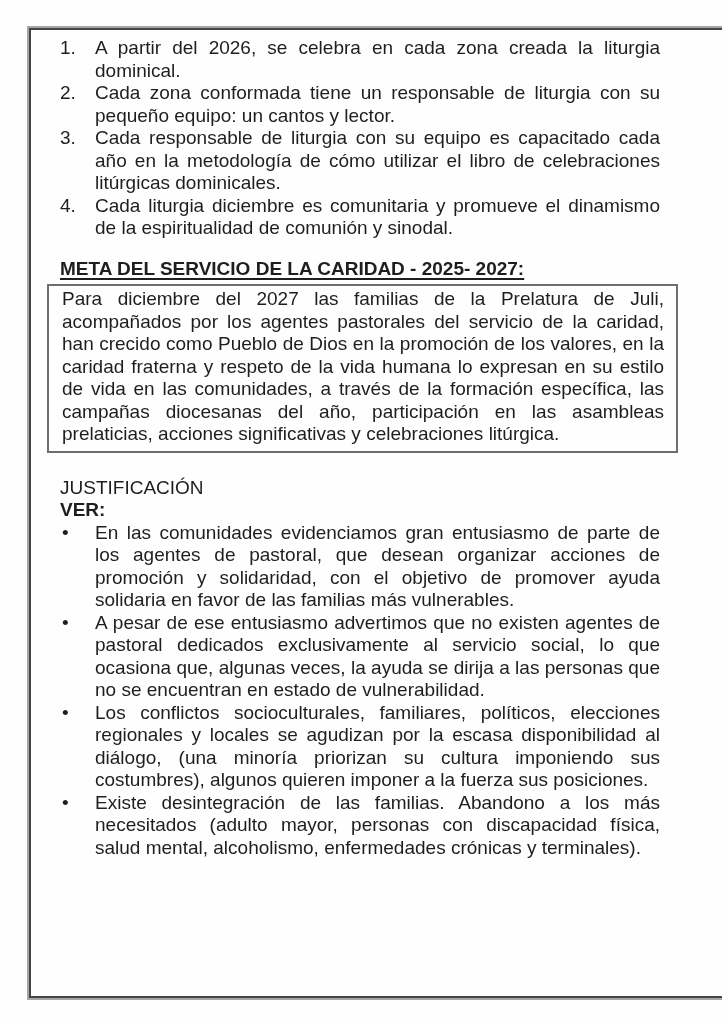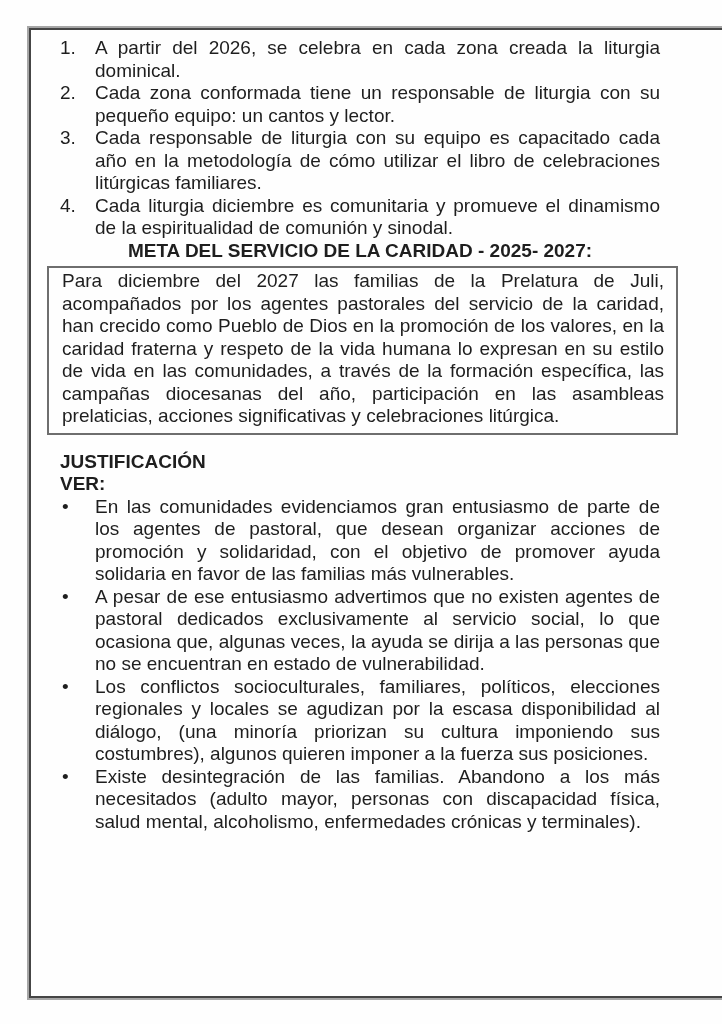--- a/index.html
+++ b/index.html
@@ -46,35 +46,36 @@
   }
   
   .section-title {
     margin-top: 22px;
     text-align: center;
     font-weight: bold;
     white-space: pre-wrap;
     font-size: 19.5px;
   }
   .meta-heading {
+    margin-top: 18px;
     font-weight: bold;
+    text-decoration: underline;
     text-underline-offset: 3px;
     text-decoration-thickness: 2px;
-    text-align: center;
   }
   
   .meta-box {
     margin: 4px -18px 8px -13px;
     border: 2px solid #6e6e6e;
     padding: 2px 12px 5px 13px;
     text-align: justify;
   }
   .just-heading {
-    margin-top: 16px;
-    font-weight: bold;
+    margin-top: 24px;
+    font-weight: normal;
   }
   .ver-heading {
     font-weight: bold;
     text-underline-offset: 3px;
     text-decoration-thickness: 2px;
   }
   
   .bullet-item {
     position: relative;
     padding-left: 35px;
@@ -97,21 +98,21 @@
         <div class="olist-item">
           <span class="num">1.</span>
           <span>A partir del 2026, se celebra en cada zona creada la liturgia dominical.</span>
         </div>
         <div class="olist-item">
           <span class="num">2.</span>
           <span>Cada zona conformada tiene un responsable de liturgia con su pequeño equipo: un cantos y lector.</span>
         </div>
         <div class="olist-item">
           <span class="num">3.</span>
-          <span>Cada responsable de liturgia con su equipo es capacitado cada año en la metodología de cómo utilizar el libro de celebraciones litúrgicas familiares.</span>
+          <span>Cada responsable de liturgia con su equipo es capacitado cada año en la metodología de cómo utilizar el libro de celebraciones litúrgicas dominicales.</span>
         </div>
         <div class="olist-item">
           <span class="num">4.</span>
           <span>Cada liturgia diciembre es comunitaria y promueve el dinamismo de la espiritualidad de comunión y sinodal.</span>
         </div>
       </div>
 
 
       <div class="meta-heading">META DEL SERVICIO DE LA CARIDAD - 2025- 2027:</div>
 

